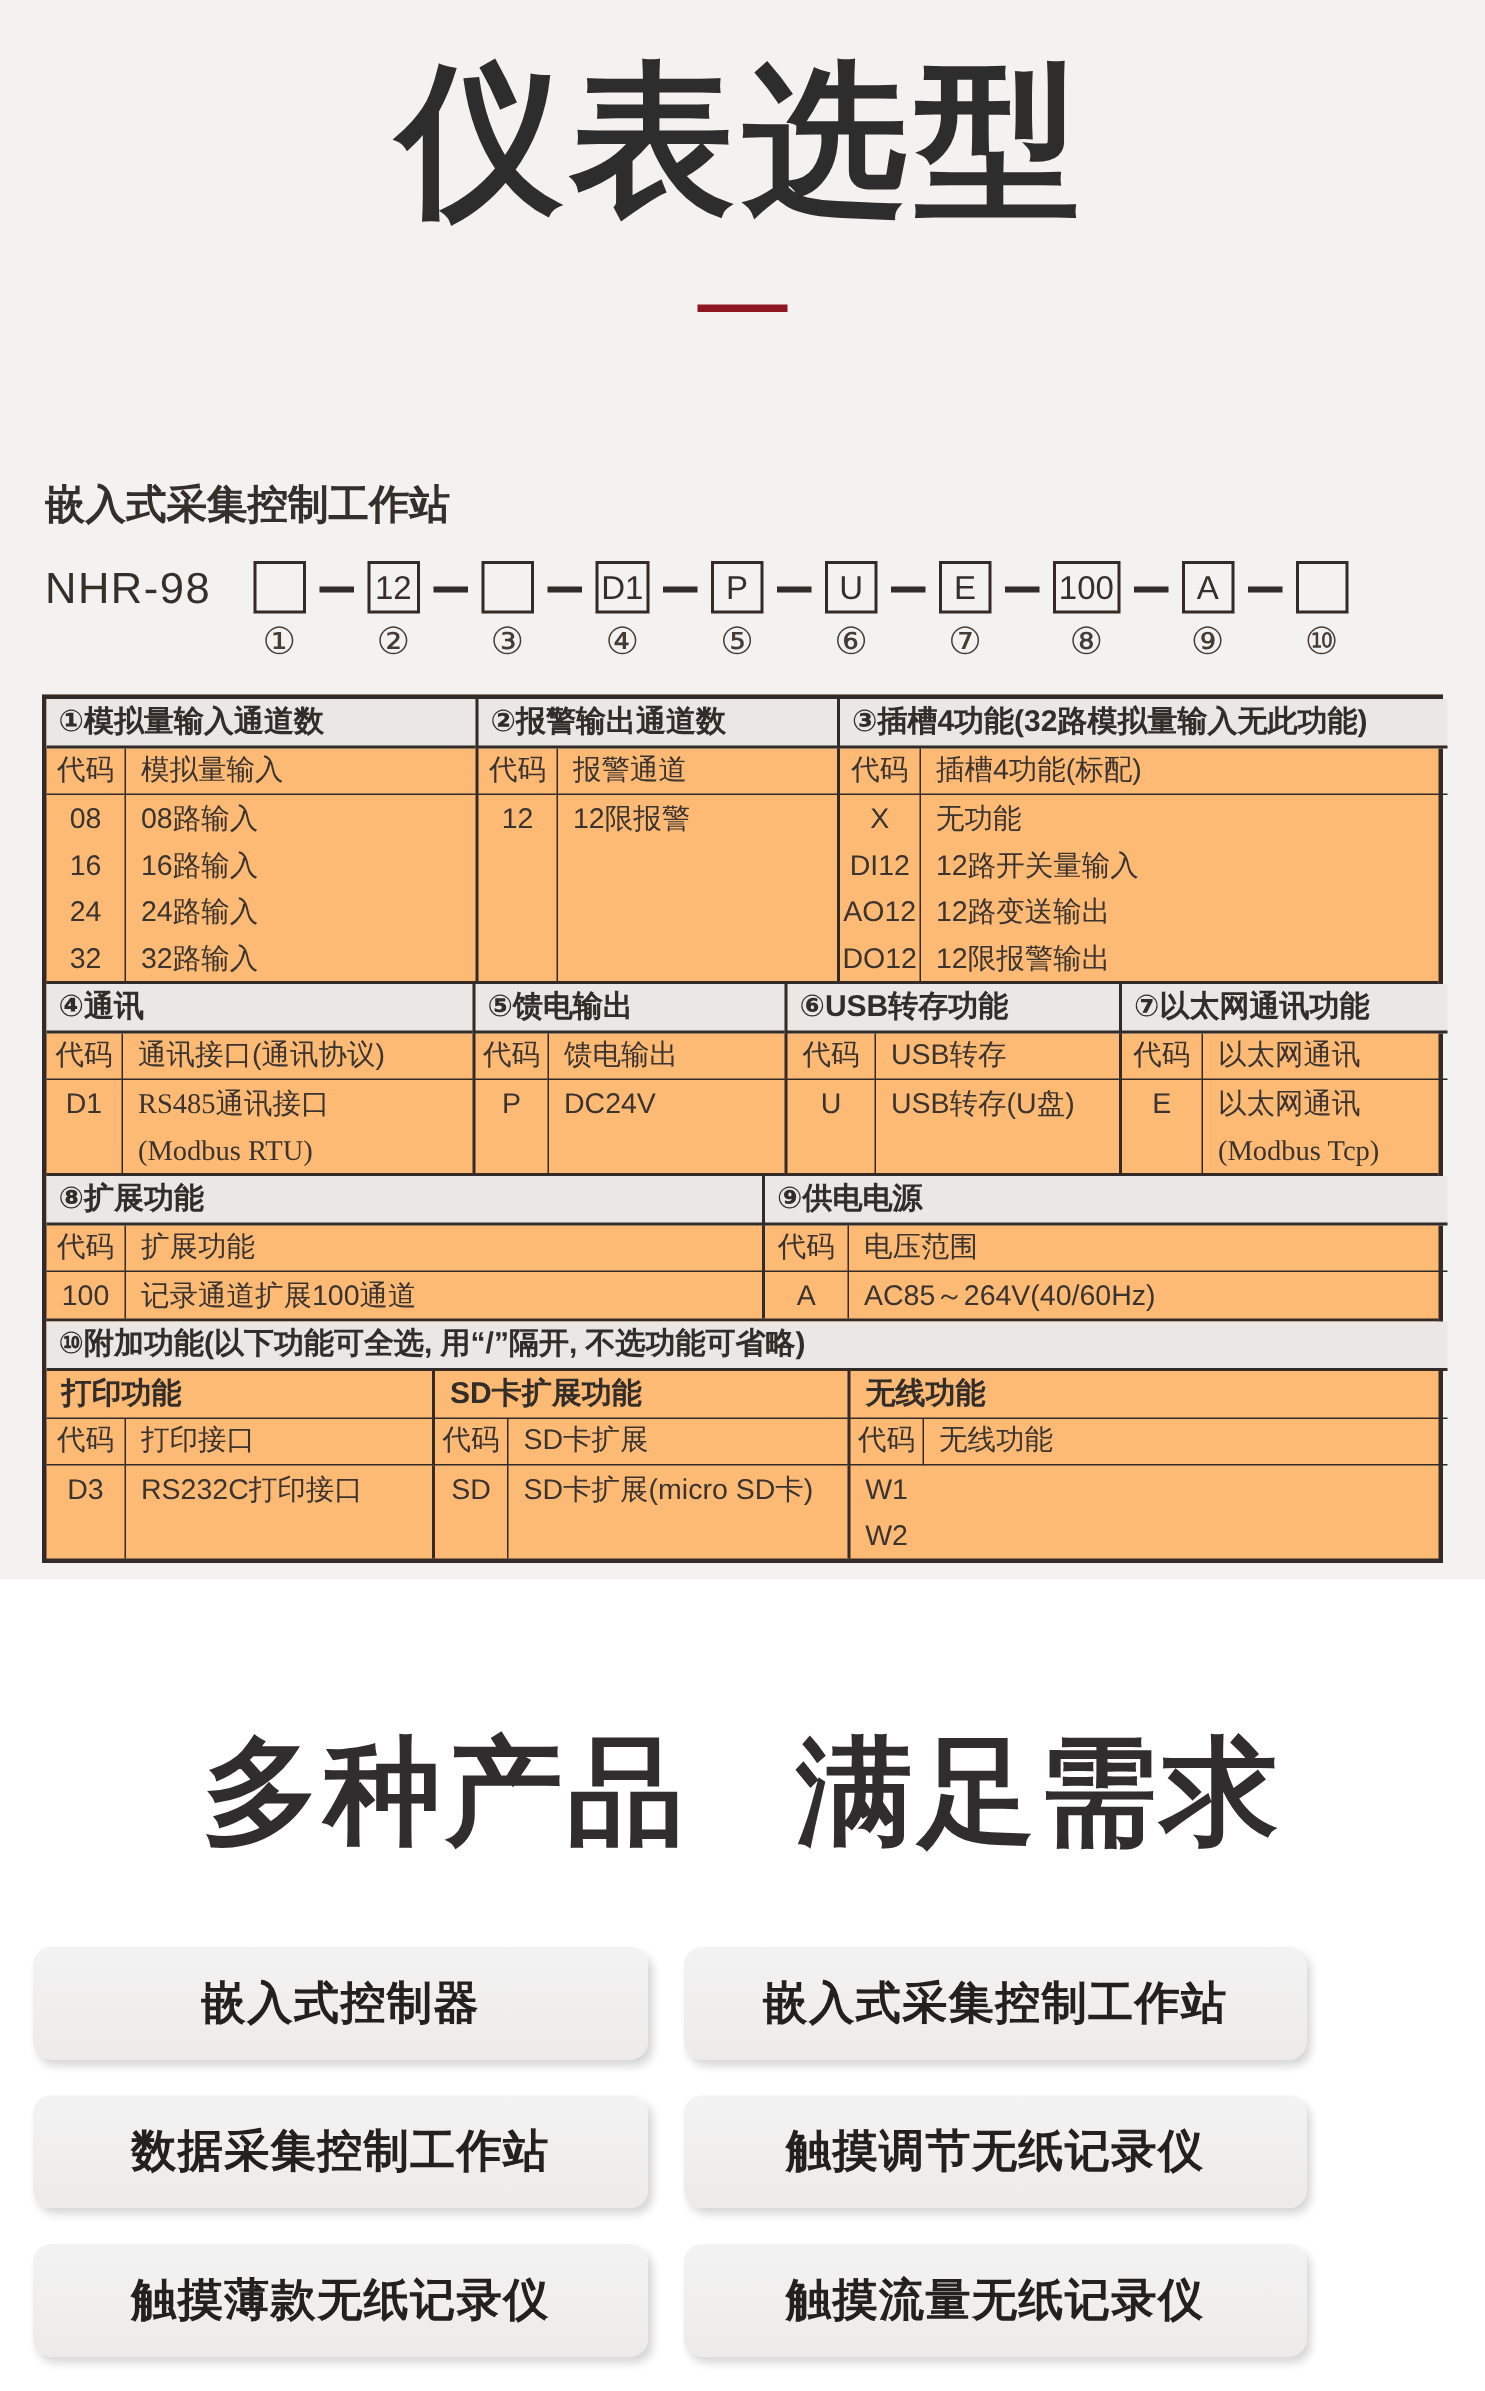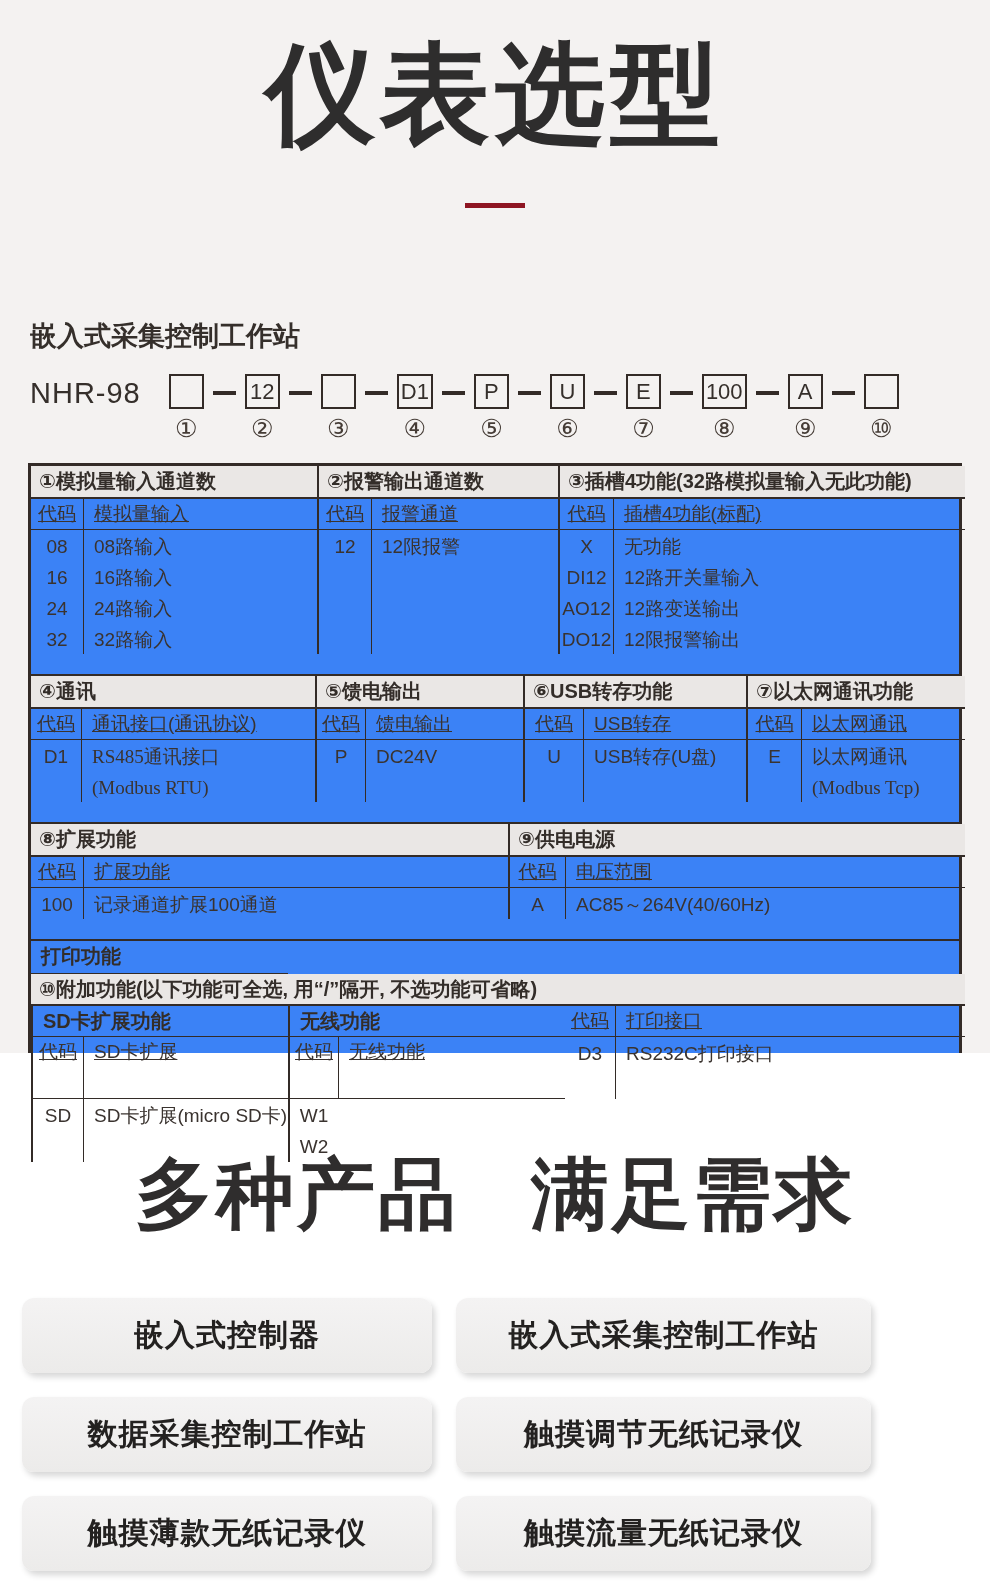--- a/index.html
+++ b/index.html
@@ -36,45 +36,45 @@
   .code-box{
     min-width:35px;height:35px;padding:0 2px;border:2px solid var(--line);
     font-size:22px;line-height:31px;text-align:center;color:#352f2b;background:transparent;
   }
   .circ-num{margin-top:7px;font-size:25px;line-height:1;color:#453c36;}
 
   
   .selector-table{
     width:934px;margin:22px 0 0 28px;
     border:3px solid var(--line);
-    background:#3b82f6;
+    background:#fdba74;
   }
   .tbl{display:grid;}
-  .tbl + .tbl{border-top:2px solid var(--line);margin-top:20px;}
+  .tbl + .tbl{border-top:2px solid var(--line);}
   .tblA{grid-template-columns:52px 234px 54px 187px 55px 352px;grid-template-rows:33px 31px 124px;}
   .tblB{grid-template-columns:50px 234px 50px 158px 60px 163px 55px 164px;grid-template-rows:33px 31px 62px;}
   .tblC{grid-template-columns:52px 425px 57px 400px;grid-template-rows:33px 31px 31px;}
   .tblD{grid-template-columns:52px 205px 50px 227px 50px 350px;grid-template-rows:33px 32px 31px 62px;}
 
   .cell{overflow:hidden;font-size:19px;color:var(--ink);}
   .span2{grid-column:span 2;}
   .span6{grid-column:span 6;}
   .bl{border-left:1.5px solid var(--line);}
   .BL{border-left:2.5px solid var(--line);}
 
   .hband{
     background:var(--band);border-bottom:2px solid var(--line);
     font-size:20px;font-weight:700;line-height:31px;padding-left:8px;
     white-space:nowrap;color:#332d29;
   }
   .subband{
     border-bottom:1.5px solid var(--line);
     font-size:20px;font-weight:700;line-height:30px;padding-left:10px;color:#332d29;
   }
-  .sub{border-bottom:1.5px solid var(--line);line-height:29px;text-decoration:underline;}
+  .sub{border-bottom:1.5px solid var(--line);line-height:29px;}
   .sub.code{text-align:center;}
   .sub.desc{padding-left:10px;}
   .data{padding-top:1px;}
   .data .ln{line-height:31px;white-space:nowrap;}
   .data.code .ln{text-align:center;}
   .data.desc{padding-left:10px;}
   .pre{white-space:pre-line;line-height:31px;font-family:Liberation Serif, serif;}
 
   
   .bottom{height:393px;background:#ffffff;}
@@ -282,23 +282,23 @@
         </div>
         <div class="cell data code BL">
           <div class="ln">A</div>
         </div>
         <div class="cell data desc bl">
           <div class="ln">AC85～264V(40/60Hz)</div>
         </div>
       </div>
 
       <div class="tbl tblD">
+        <div class="cell hband span6">⑩附加功能(以下功能可全选, 用“/”隔开, 不选功能可省略)</div>
+
         <div class="cell subband span2">打印功能</div>
-
-        <div class="cell hband span6">⑩附加功能(以下功能可全选, 用“/”隔开, 不选功能可省略)</div>
         <div class="cell subband span2 BL">SD卡扩展功能</div>
         <div class="cell subband span2 BL">无线功能</div>
 
         <div class="cell sub code">代码</div>
         <div class="cell sub desc bl">打印接口</div>
         <div class="cell sub code BL">代码</div>
         <div class="cell sub desc bl">SD卡扩展</div>
         <div class="cell sub code BL">代码</div>
         <div class="cell sub desc bl">无线功能</div>
 

